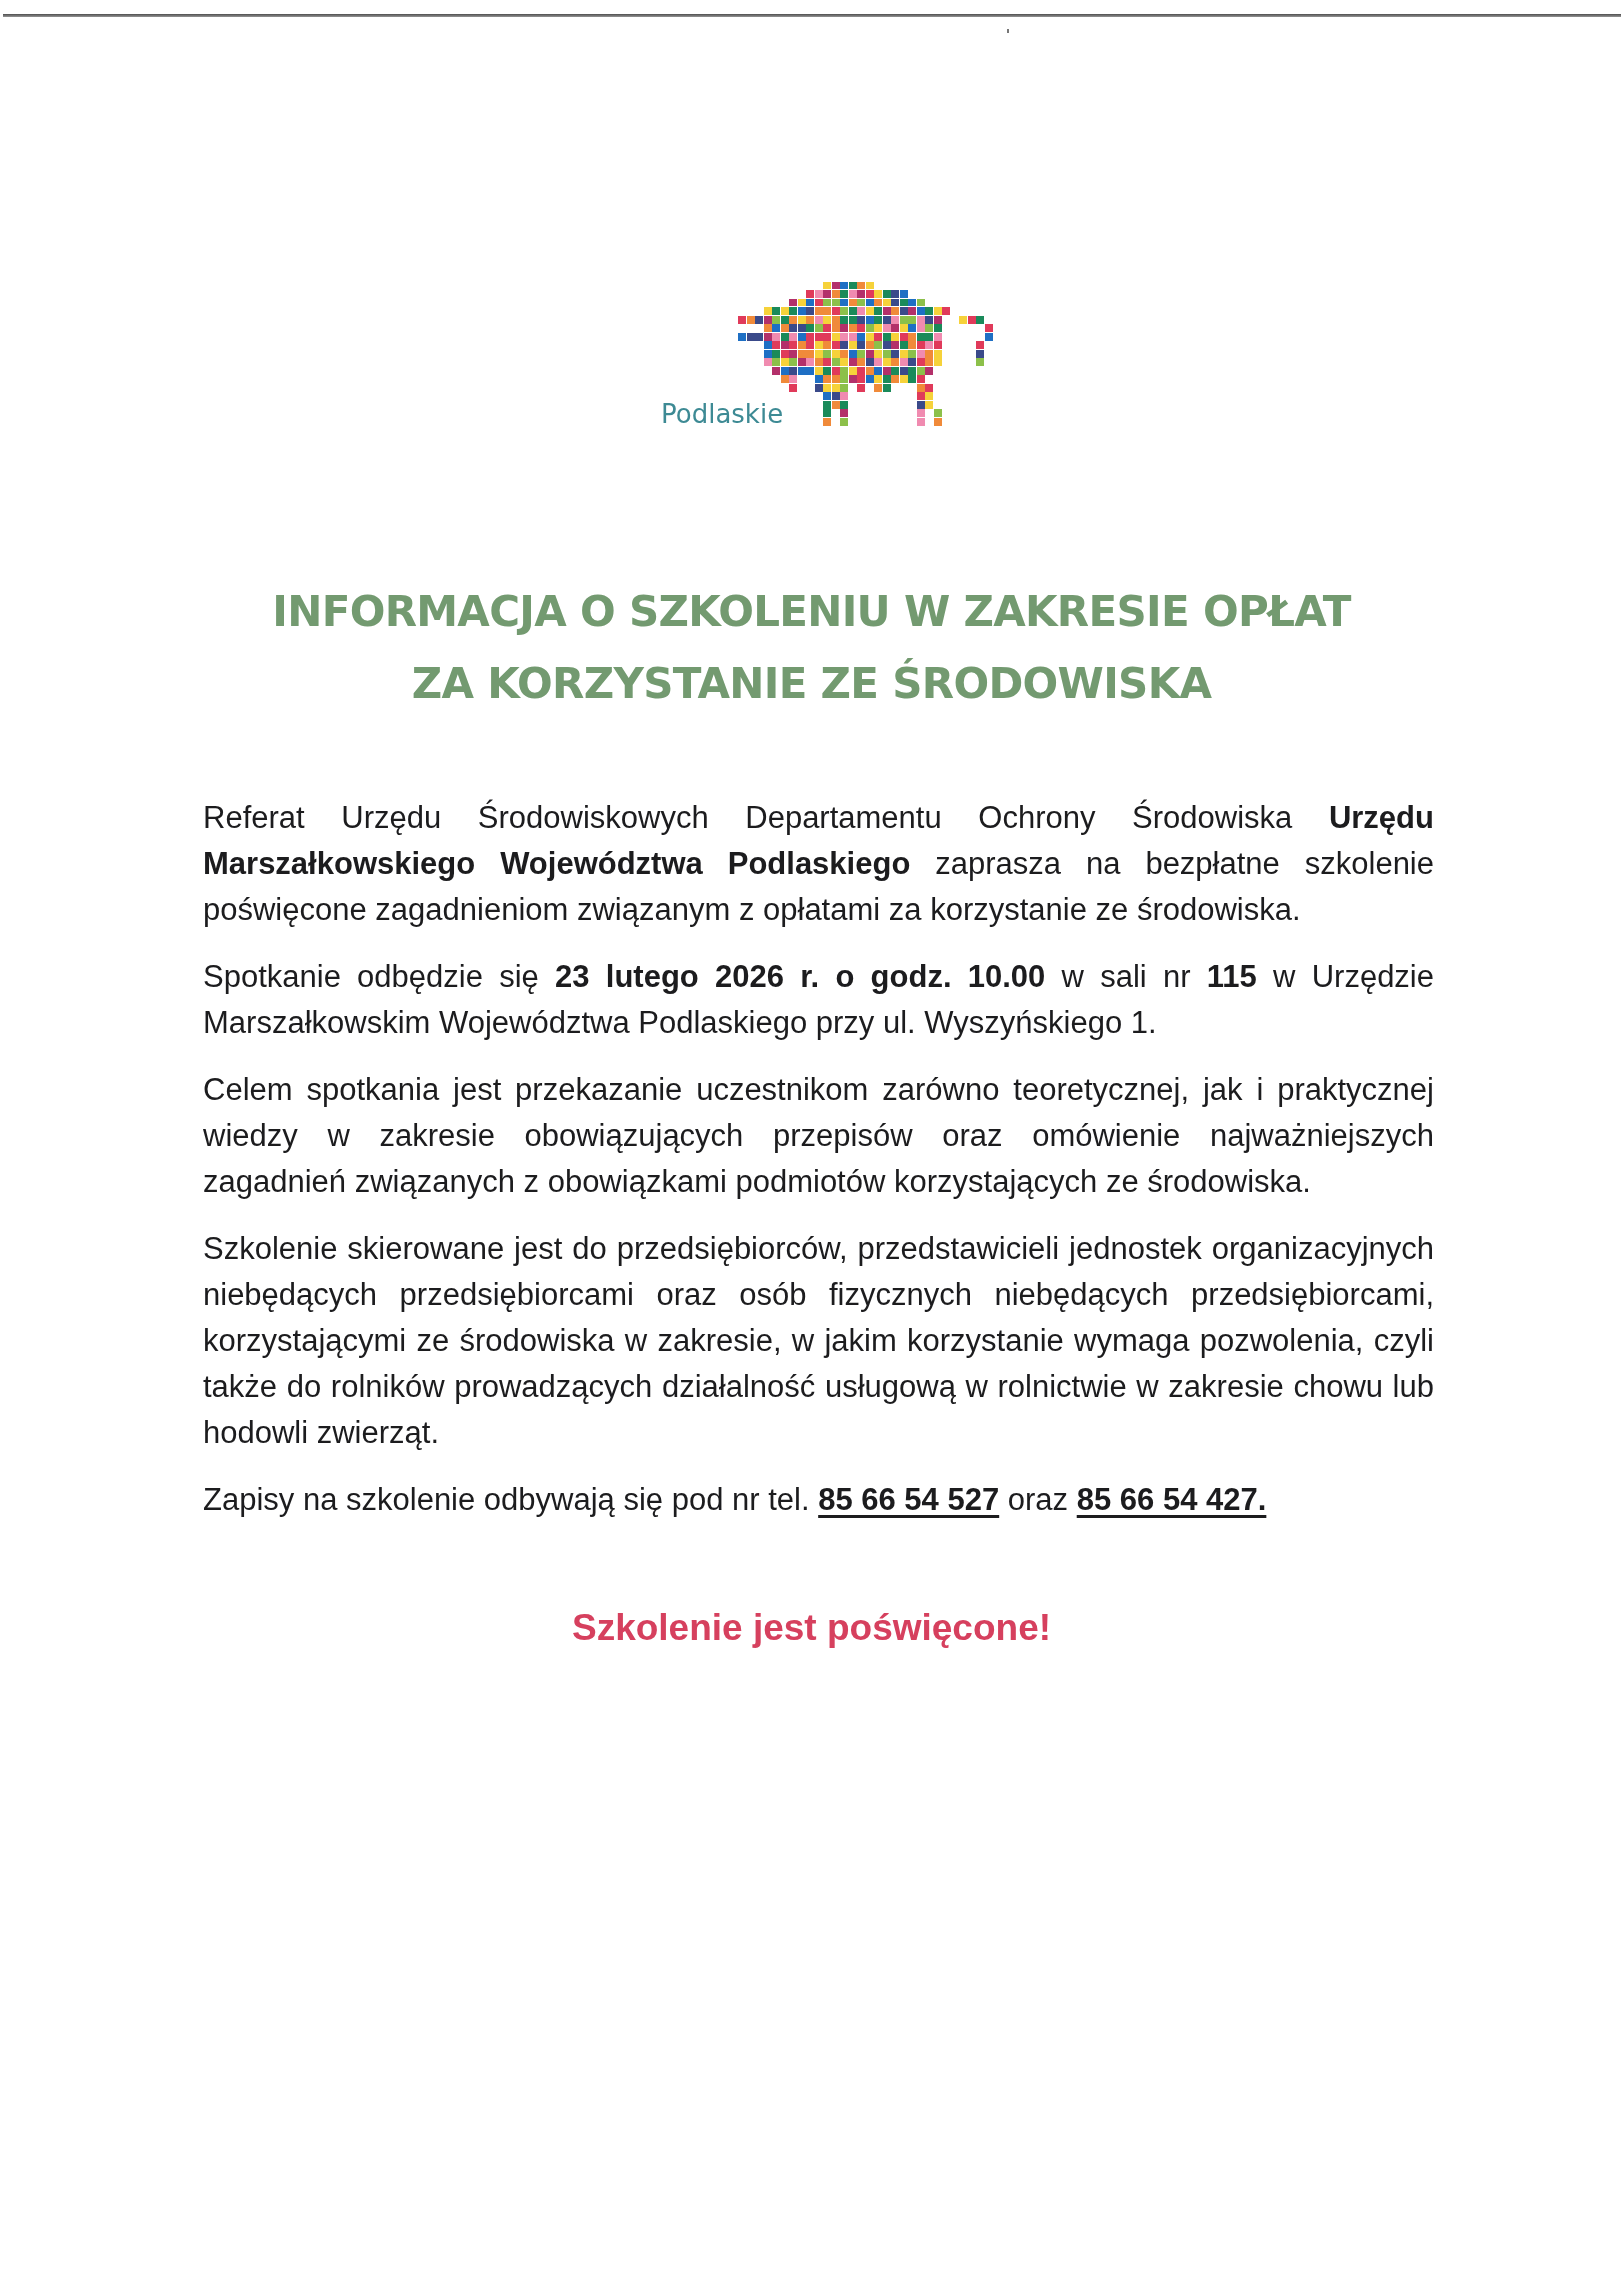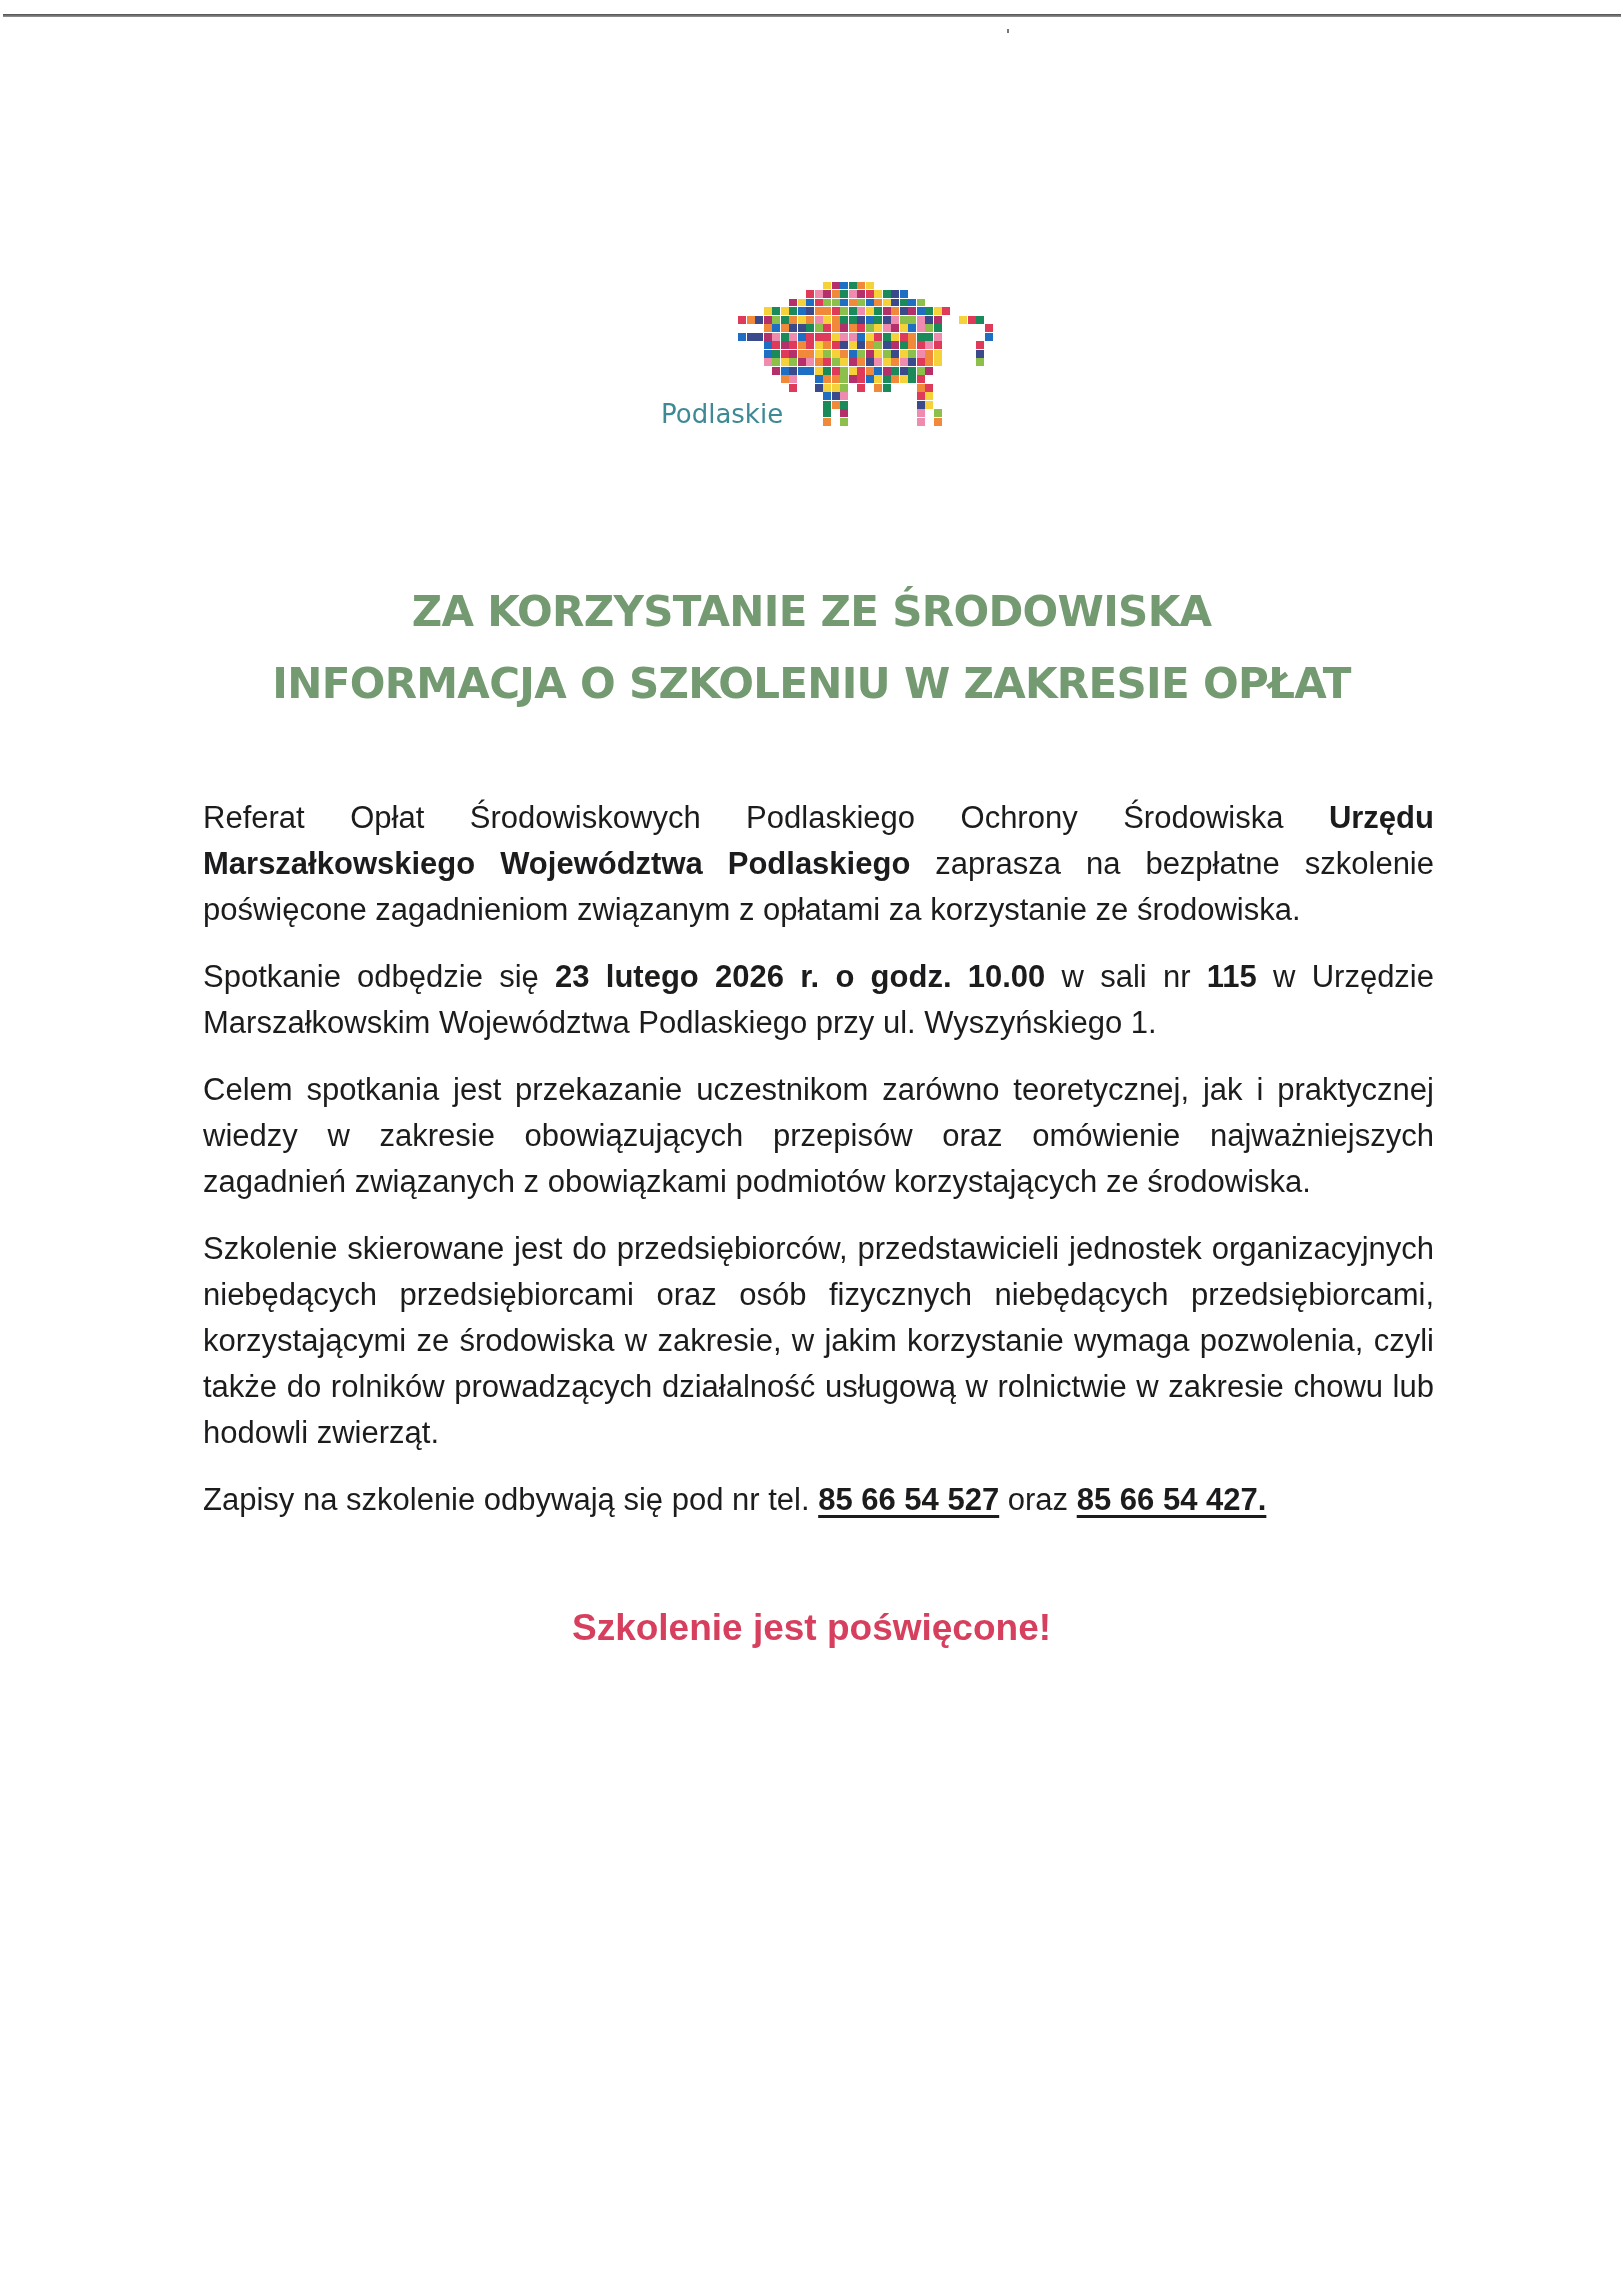--- a/index.html
+++ b/index.html
@@ -371,26 +371,26 @@
       <div class="logo-cell" style="left: 273px; top: 134px; background: rgb(140, 192, 74);"></div>
       <div class="logo-cell" style="left: 162px; top: 143px; background: rgb(240, 138, 58);"></div>
       <div class="logo-cell" style="left: 179px; top: 143px; background: rgb(140, 192, 74);"></div>
       <div class="logo-cell" style="left: 256px; top: 143px; background: rgb(240, 139, 176);"></div>
       <div class="logo-cell" style="left: 273px; top: 143px; background: rgb(240, 138, 58);"></div>
     </div>
   <div class="logo-label">Podlaskie</div>
 </div>
 
 <div class="title">
+  <div>INFORMACJA O SZKOLENIU W ZAKRESIE OPŁAT</div>
   <div>ZA KORZYSTANIE ZE ŚRODOWISKA</div>
-  <div>INFORMACJA O SZKOLENIU W ZAKRESIE OPŁAT</div>
 </div>
 
 <div class="content">
-  <p><span>Referat Opłat Środowiskowych Podlaskiego Ochrony Środowiska </span><span class="b">Urzędu Marszałkowskiego Województwa Podlaskiego</span><span> zaprasza na bezpłatne szkolenie poświęcone zagadnieniom związanym z opłatami za korzystanie ze środowiska.</span></p>
+  <p><span>Referat Urzędu Środowiskowych Departamentu Ochrony Środowiska </span><span class="b">Urzędu Marszałkowskiego Województwa Podlaskiego</span><span> zaprasza na bezpłatne szkolenie poświęcone zagadnieniom związanym z opłatami za korzystanie ze środowiska.</span></p>
 
   <p><span>Spotkanie odbędzie się </span><span class="b">23 lutego 2026 r. o godz. 10.00</span><span> w sali nr </span><span class="b">115</span><span> w Urzędzie Marszałkowskim Województwa Podlaskiego przy ul. Wyszyńskiego 1.</span></p>
 
   <p>Celem spotkania jest przekazanie uczestnikom zarówno teoretycznej, jak i praktycznej wiedzy w zakresie obowiązujących przepisów oraz omówienie najważniejszych zagadnień związanych z obowiązkami podmiotów korzystających ze środowiska.</p>
 
   <p>Szkolenie skierowane jest do przedsiębiorców, przedstawicieli jednostek organizacyjnych niebędących przedsiębiorcami oraz osób fizycznych niebędących przedsiębiorcami, korzystającymi ze środowiska w zakresie, w jakim korzystanie wymaga pozwolenia, czyli także do rolników prowadzących działalność usługową w rolnictwie w zakresie chowu lub hodowli zwierząt.</p>
 
   <p class="last-left"><span>Zapisy na szkolenie odbywają się pod nr tel. </span><span class="phone">85 66 54 527</span><span> oraz </span><span class="phone">85 66 54 427.</span></p>
 </div>
 

